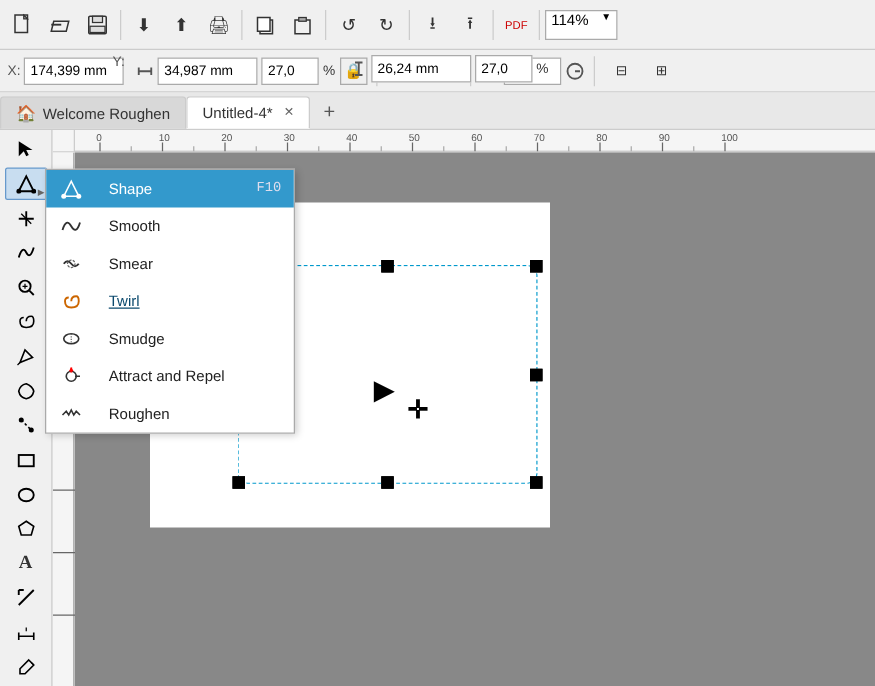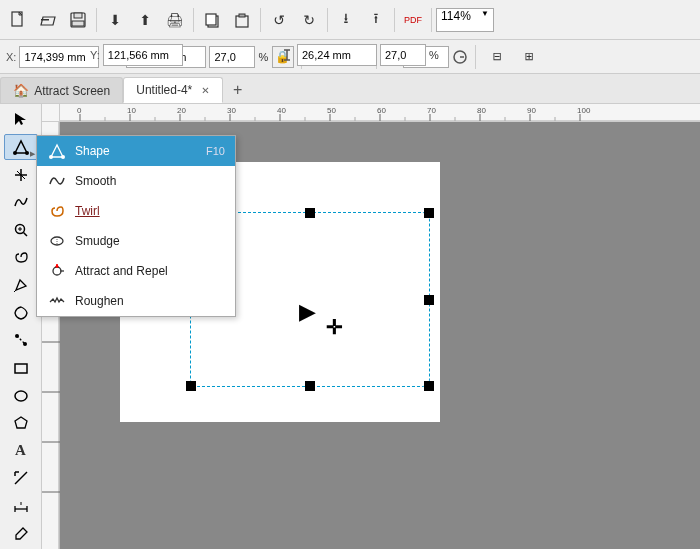--- a/index.html
+++ b/index.html
@@ -162,35 +162,36 @@
       border: 1px solid #aaa;
       box-shadow: 2px 2px 6px rgba(0,0,0,0.2);
       z-index: 100;
     }
     .menu-item {
       height: 30px;
       display: flex;
       align-items: center;
       padding: 0 10px;
       cursor: pointer;
-      gap: 8px;
+      gap: 20px;
       font-size: 12px;
       color: #222;
     }
     .menu-item.selected {
       background: #3399cc;
       color: white;
     }
     .menu-item .menu-shortcut {
       margin-left: auto;
       font-size: 11px;
       color: #666;
     }
     .menu-item.selected .menu-shortcut {
       color: #dde;
+      font-family: Liberation Mono, monospace;
     }
     .menu-item .menu-icon {
       width: 20px; height: 20px;
       display: flex; align-items: center; justify-content: center;
       font-size: 14px;
     }
     .twirl-color { color: #cc6600; }
 
     
     .ruler-top {
@@ -346,38 +347,37 @@
         <circle cx="8" cy="8" r="6" fill="none" stroke="#555" stroke-width="1.5"></circle>
         <line x1="8" y1="8" x2="12" y2="8" stroke="#555" stroke-width="1.5"></line>
       </svg>
   </div>
   <div class="toolbar-sep2"></div>
   <button class="toolbar-btn" style="font-size:11px;">⊟</button>
   <button class="toolbar-btn" style="font-size:11px;">⊞</button>
 
   <div class="coord-group" style="position:absolute; left:90px; top:44px;">
     <span class="coord-label">Y:</span>
-    <input class="coord-input" type="text" value="121,566 mm" style="">
   </div>
   <div class="coord-group" style="position:absolute; left:280px; top:44px;justify-content:flex-end;">
     <svg width="14" height="14" viewBox="0 0 14 14">
         <line x1="7" y1="2" x2="7" y2="12" stroke="#555" stroke-width="1.5"></line>
         <line x1="4" y1="2" x2="10" y2="2" stroke="#555" stroke-width="1.5"></line>
         <line x1="4" y1="12" x2="10" y2="12" stroke="#555" stroke-width="1.5"></line>
       </svg>
     <input class="coord-input" type="text" value="26,24 mm" style="">
     <input class="coord-input-sm" type="text" value="27,0" style="">
     <span class="coord-pct">%</span>
   </div>
 </div>
 
 <div class="tabs-bar">
   <div class="tab">
     <span class="tab-icon">🏠</span>
-    <span>Attract Screen</span>
+    <span>Welcome Roughen</span>
   </div>
   <div class="tab active">
     <span>Untitled-4*</span>
     <span style="font-size:10px;color:#666;margin-left:4px;">✕</span>
   </div>
   <div class="tab-add">
     <span>+</span>
   </div>
 </div>
 
@@ -605,28 +605,37 @@
 
   <div class="menu-item">
     <span class="menu-icon">
       <svg width="18" height="18" viewBox="0 0 18 18">
           <path d="M2 12 Q5 2 9 9 Q13 16 16 6" fill="none" stroke="#333" stroke-width="1.5"></path>
         </svg>
     </span>
     <span>Smooth</span>
   </div>
 
+  <div class="menu-item">
+    <span class="menu-icon">
+      <svg width="18" height="18" viewBox="0 0 18 18">
+          <path d="M3 9 Q6 5 9 9 Q12 13 15 9" fill="none" stroke="#333" stroke-width="1.5"></path>
+          <circle cx="9" cy="9" r="3" fill="none" stroke="#666" stroke-width="1" stroke-dasharray="2,1"></circle>
+        </svg>
+    </span>
+    <span>Smear</span>
+  </div>
 
   <div class="menu-item">
     <span class="menu-icon twirl-color">
       <svg width="18" height="18" viewBox="0 0 18 18">
           <path d="M9 9 Q9 5 13 5 Q15 5 15 9 Q15 14 9 14 Q4 14 4 9 Q4 6 7 6" fill="none" stroke="#cc6600" stroke-width="1.5"></path>
         </svg>
     </span>
-    <span style="color:#7f1d1d;text-decoration:underline;">Twirl</span>
+    <span style="color:#0c4a6e;text-decoration:underline;">Twirl</span>
   </div>
 
   <div class="menu-item">
     <span class="menu-icon">
       <svg width="18" height="18" viewBox="0 0 18 18">
           <ellipse cx="9" cy="9" rx="6" ry="4" fill="none" stroke="#333" stroke-width="1.3"></ellipse>
           <line x1="9" y1="5" x2="9" y2="13" stroke="#666" stroke-width="1" stroke-dasharray="1,1"></line>
         </svg>
     </span>
     <span>Smudge</span>

